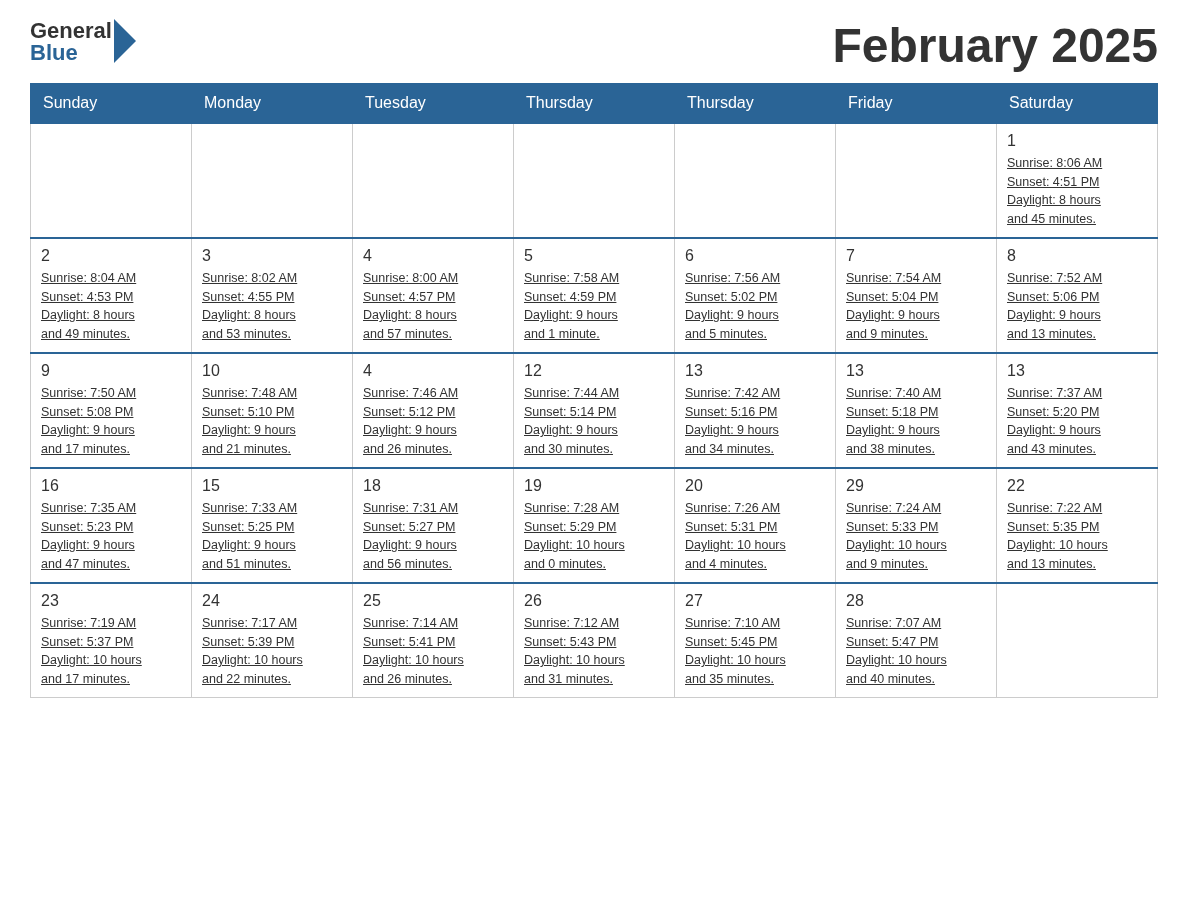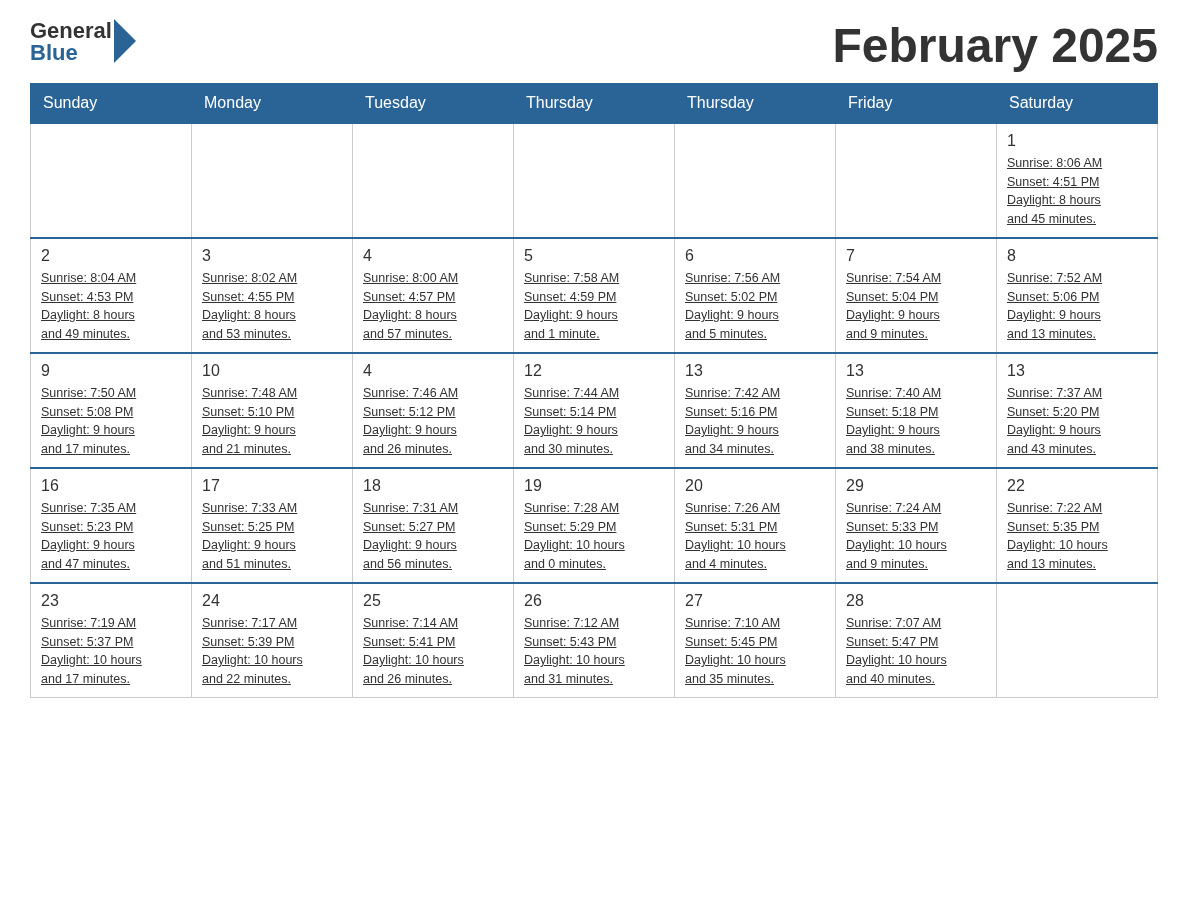--- a/index.html
+++ b/index.html
@@ -209,21 +209,21 @@
           <span class="day-number">13</span>
           <div class="day-info">Sunrise: 7:37 AM<br>Sunset: 5:20 PM<br>Daylight: 9 hours<br>and 43 minutes.</div>
         </td>
       </tr>
       <tr>
         <td>
           <span class="day-number">16</span>
           <div class="day-info">Sunrise: 7:35 AM<br>Sunset: 5:23 PM<br>Daylight: 9 hours<br>and 47 minutes.</div>
         </td>
         <td>
-          <span class="day-number">17</span>
+          <span class="day-number">15</span>
           <div class="day-info">Sunrise: 7:33 AM<br>Sunset: 5:25 PM<br>Daylight: 9 hours<br>and 51 minutes.</div>
         </td>
         <td>
           <span class="day-number">18</span>
           <div class="day-info">Sunrise: 7:31 AM<br>Sunset: 5:27 PM<br>Daylight: 9 hours<br>and 56 minutes.</div>
         </td>
         <td>
           <span class="day-number">19</span>
           <div class="day-info">Sunrise: 7:28 AM<br>Sunset: 5:29 PM<br>Daylight: 10 hours<br>and 0 minutes.</div>
         </td>

